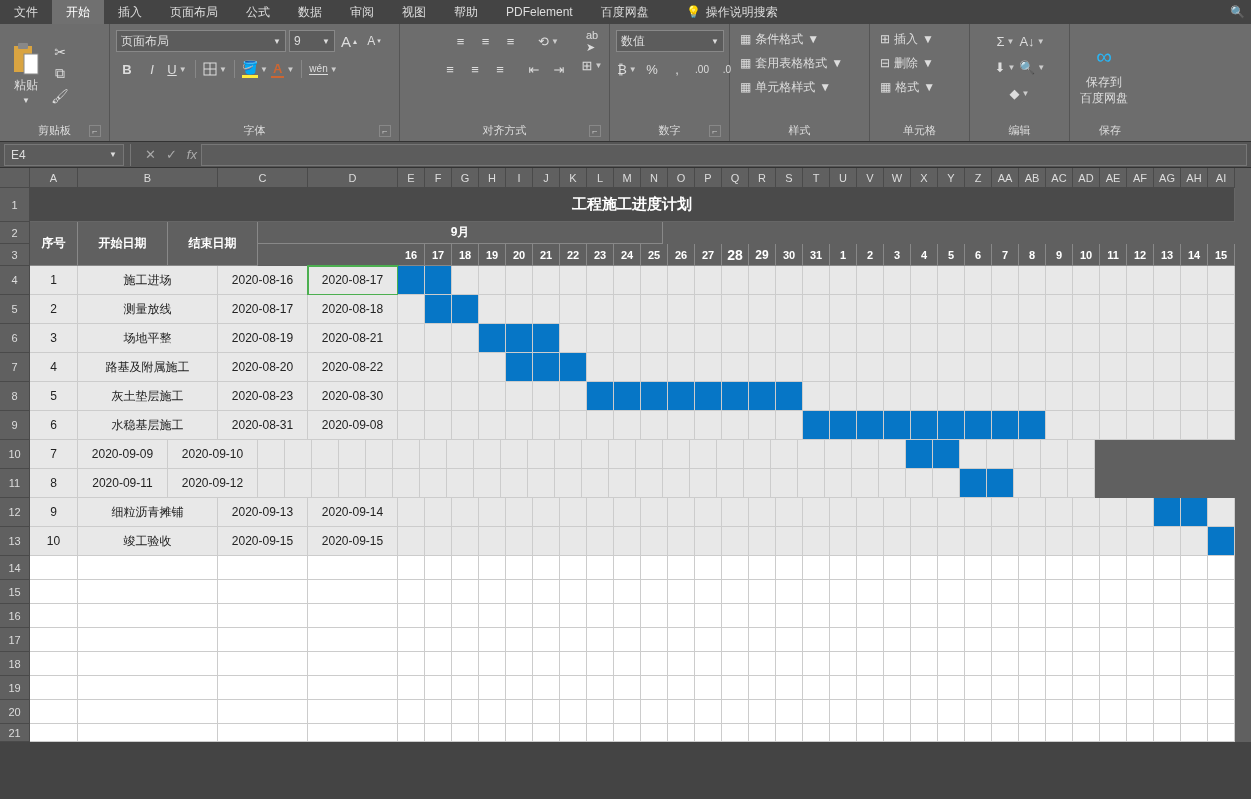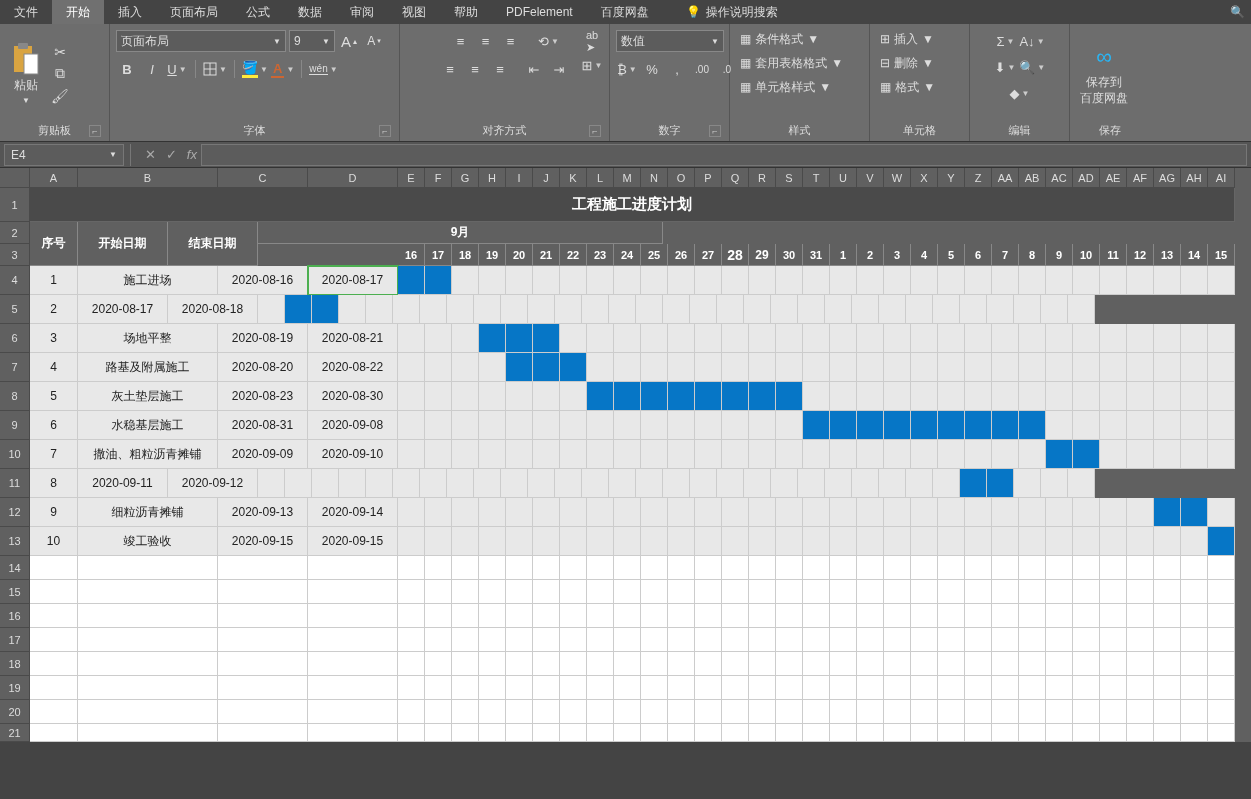--- a/index.html
+++ b/index.html
@@ -385,20 +385,21 @@
         <div class="cell" style="width:27px"></div>
         <div class="cell" style="width:27px"></div>
         <div class="cell" style="width:27px"></div>
         <div class="cell" style="width:27px"></div>
         <div class="cell" style="width:27px"></div>
         <div class="cell" style="width:27px"></div>
       </div>
       <div class="gridrow" style="height:29px">
         <div class="rh">5</div>
         <div class="cell" style="width:48px">2</div>
+        <div class="cell" style="width:140px">测量放线</div>
         <div class="cell" style="width:90px">2020-08-17</div>
         <div class="cell" style="width:90px">2020-08-18</div>
         <div class="cell" style="width:27px"></div>
         <div class="cell fill" style="width:27px"></div>
         <div class="cell fill" style="width:27px"></div>
         <div class="cell" style="width:27px"></div>
         <div class="cell" style="width:27px"></div>
         <div class="cell" style="width:27px"></div>
         <div class="cell" style="width:27px"></div>
         <div class="cell" style="width:27px"></div>
@@ -574,21 +575,20 @@
         <div class="cell" style="width:27px"></div>
         <div class="cell" style="width:27px"></div>
         <div class="cell" style="width:27px"></div>
         <div class="cell" style="width:27px"></div>
         <div class="cell" style="width:27px"></div>
         <div class="cell" style="width:27px"></div>
       </div>
       <div class="gridrow" style="height:29px">
         <div class="rh">10</div>
         <div class="cell" style="width:48px">7</div>
-        <div class="cell" style="width:140px">撒油、粗粒沥青摊铺</div>
         <div class="cell" style="width:90px">2020-09-09</div>
         <div class="cell" style="width:90px">2020-09-10</div>
         <div class="cell" style="width:27px"></div>
         <div class="cell" style="width:27px"></div>
         <div class="cell" style="width:27px"></div>
         <div class="cell" style="width:27px"></div>
         <div class="cell" style="width:27px"></div>
         <div class="cell" style="width:27px"></div>
         <div class="cell" style="width:27px"></div>
         <div class="cell" style="width:27px"></div>

